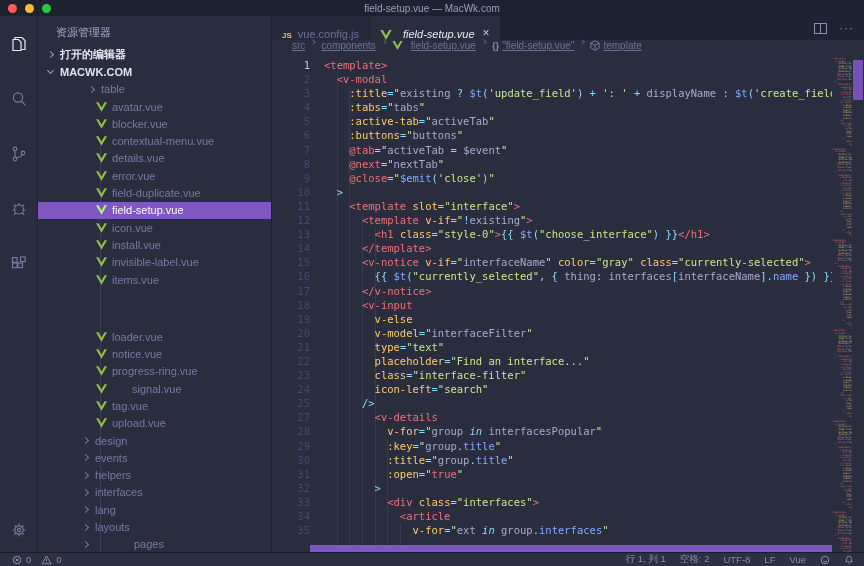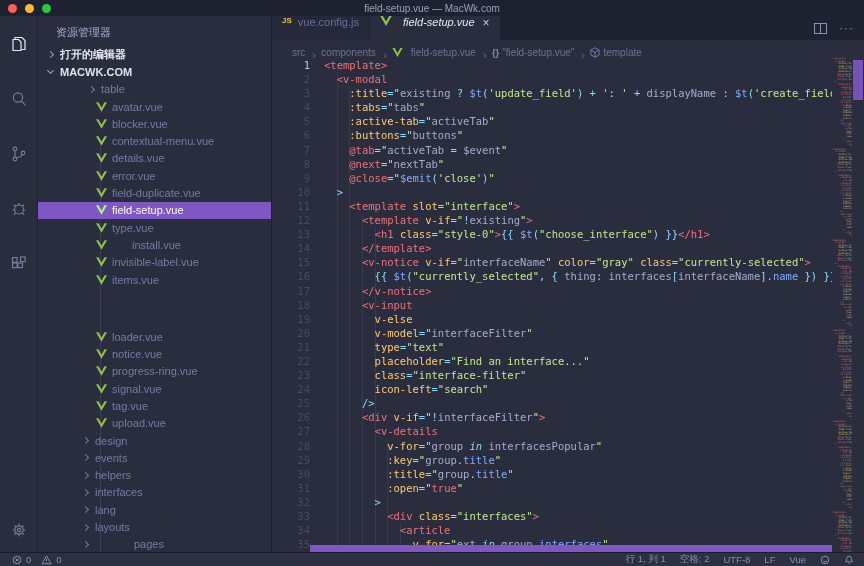--- a/index.html
+++ b/index.html
@@ -38,32 +38,32 @@
   .chev.dim { border-color:#757ca3; }
   .tree-row { color:#757ca3; position:relative; }
   .tree-row .label { overflow:hidden; text-overflow:ellipsis; }
   .tree-row.selected { background:#7e57c2; color:#ffffff; }
   .tree-row.selected .vue-ico path { fill:#aef28a; }
   .vue-ico { flex:none; margin-right:5px; }
   #tree-guide { position:absolute; left:62px; top:64px; width:1px; height:438px; background:#3a3f55; }
   
   #editorgroup { flex:1; height:536px; display:flex; flex-direction:column; position:relative; }
   #tabbar { height:24px; background:#1f2230; display:flex; flex:none; position:relative; }
-  .tab { height:24px; display:flex; align-items:flex-start; padding:0 10px; font-size:11px;
+  .tab { height:24px; display:flex; align-items:flex-end; padding:0 10px; font-size:11px;
     margin-right:1px; cursor:pointer; white-space:nowrap; }
   .tab.inactive { background:#252939; color:#697098; }
   .tab.active { background:#292d3e; color:#e8eaf2; font-style:italic; }
   .tab .ticon { margin-right:6px; display:inline-flex; }
   .tab .close { margin-left:8px; font-size:12px; color:#c6cadd; font-style:normal; }
   .js-badge { font-size:8px; font-weight:bold; color:#e2c541; letter-spacing:0; }
   #tab-actions { position:absolute; right:10px; top:0; height:24px; display:flex; align-items:center; gap:12px; }
   #tab-actions .dots { color:#8a90ad; font-size:12px; letter-spacing:1px; cursor:pointer; }
   
-  #breadcrumbs { height:18px; display:flex; align-items:flex-end; padding-left:20px; font-size:10px;
-    color:#6d7393; flex:none; }
+  #breadcrumbs { height:18px; display:flex; align-items:flex-start; padding-left:20px; font-size:10px;
+    color:#6d7393; flex:none;text-decoration:underline; }
   .crumb { display:flex; align-items:center; cursor:pointer; }
   .crumb .cico { margin-right:3px; display:inline-flex; }
   .crumb-sep { width:4px; height:4px; border-right:1px solid #555b78; border-bottom:1px solid #555b78;
     transform:rotate(-45deg); margin:0 6px; }
   .braces-g { color:#868cab; font-size:9.5px; font-weight:bold; }
   
   #codearea { position:relative; flex:1; overflow:hidden; background:#292d3e; }
   #lines { position:absolute; left:0; top:0; right:32px; }
   .code-line { height:14.1px; display:flex; font-family:"DejaVu Sans Mono", monospace; font-size:10.5px;
     line-height:14.1px; white-space:pre; }
@@ -224,71 +224,71 @@
               </svg>
             </span>
             <span class="label">field-setup.vue</span>
           </div>
           <div class="tree-row side-row" style="padding-left: 58px;">
             <span style="display: inline-flex;">
               <svg class="vue-ico" width="11" height="10" viewBox="0 0 16 14">
                 <path d="M0 0h3.6L8 7.6 12.4 0H16L8 14Z" fill="#8dc149"></path>
               </svg>
             </span>
-            <span class="label">type.vue</span>
+            <span class="label">icon.vue</span>
+          </div>
+          <div class="tree-row side-row" style="padding-left: 58px;">
+            <span style="display: inline-flex;">
+              <svg class="vue-ico" width="11" height="10" viewBox="0 0 16 14">
+                <path d="M0 0h3.6L8 7.6 12.4 0H16L8 14Z" fill="#8dc149"></path>
+              </svg>
+            </span>
+            <span class="label">install.vue</span>
+          </div>
+          <div class="tree-row side-row" style="padding-left: 58px; align-items: center;">
+            <span style="display: inline-flex;">
+              <svg class="vue-ico" width="11" height="10" viewBox="0 0 16 14">
+                <path d="M0 0h3.6L8 7.6 12.4 0H16L8 14Z" fill="#8dc149"></path>
+              </svg>
+            </span>
+            <span class="label">invisible-label.vue</span>
+          </div>
+          <div class="tree-row side-row" style="padding-left: 58px;">
+            <span style="display: inline-flex;">
+              <svg class="vue-ico" width="11" height="10" viewBox="0 0 16 14">
+                <path d="M0 0h3.6L8 7.6 12.4 0H16L8 14Z" fill="#8dc149"></path>
+              </svg>
+            </span>
+            <span class="label">items.vue</span>
+          </div>
+          <div class="tree-row side-row" style="padding-left: 58px; margin-top: 40px;">
+            <span style="display: inline-flex;">
+              <svg class="vue-ico" width="11" height="10" viewBox="0 0 16 14">
+                <path d="M0 0h3.6L8 7.6 12.4 0H16L8 14Z" fill="#8dc149"></path>
+              </svg>
+            </span>
+            <span class="label">loader.vue</span>
+          </div>
+          <div class="tree-row side-row" style="padding-left: 58px;">
+            <span style="display: inline-flex;">
+              <svg class="vue-ico" width="11" height="10" viewBox="0 0 16 14">
+                <path d="M0 0h3.6L8 7.6 12.4 0H16L8 14Z" fill="#8dc149"></path>
+              </svg>
+            </span>
+            <span class="label">notice.vue</span>
+          </div>
+          <div class="tree-row side-row" style="padding-left: 58px;">
+            <span style="display: inline-flex;">
+              <svg class="vue-ico" width="11" height="10" viewBox="0 0 16 14">
+                <path d="M0 0h3.6L8 7.6 12.4 0H16L8 14Z" fill="#8dc149"></path>
+              </svg>
+            </span>
+            <span class="label">progress-ring.vue</span>
           </div>
           <div class="tree-row side-row" style="padding-left: 58px; gap: 20px;">
-            <span style="display: inline-flex;">
-              <svg class="vue-ico" width="11" height="10" viewBox="0 0 16 14">
-                <path d="M0 0h3.6L8 7.6 12.4 0H16L8 14Z" fill="#8dc149"></path>
-              </svg>
-            </span>
-            <span class="label">install.vue</span>
-          </div>
-          <div class="tree-row side-row" style="padding-left: 58px; align-items: center;">
-            <span style="display: inline-flex;">
-              <svg class="vue-ico" width="11" height="10" viewBox="0 0 16 14">
-                <path d="M0 0h3.6L8 7.6 12.4 0H16L8 14Z" fill="#8dc149"></path>
-              </svg>
-            </span>
-            <span class="label">invisible-label.vue</span>
-          </div>
-          <div class="tree-row side-row" style="padding-left: 58px;">
-            <span style="display: inline-flex;">
-              <svg class="vue-ico" width="11" height="10" viewBox="0 0 16 14">
-                <path d="M0 0h3.6L8 7.6 12.4 0H16L8 14Z" fill="#8dc149"></path>
-              </svg>
-            </span>
-            <span class="label">items.vue</span>
-          </div>
-          <div class="tree-row side-row" style="padding-left: 58px; margin-top: 40px;">
-            <span style="display: inline-flex;">
-              <svg class="vue-ico" width="11" height="10" viewBox="0 0 16 14">
-                <path d="M0 0h3.6L8 7.6 12.4 0H16L8 14Z" fill="#8dc149"></path>
-              </svg>
-            </span>
-            <span class="label">loader.vue</span>
-          </div>
-          <div class="tree-row side-row" style="padding-left: 58px;">
-            <span style="display: inline-flex;">
-              <svg class="vue-ico" width="11" height="10" viewBox="0 0 16 14">
-                <path d="M0 0h3.6L8 7.6 12.4 0H16L8 14Z" fill="#8dc149"></path>
-              </svg>
-            </span>
-            <span class="label">notice.vue</span>
-          </div>
-          <div class="tree-row side-row" style="padding-left: 58px;">
-            <span style="display: inline-flex;">
-              <svg class="vue-ico" width="11" height="10" viewBox="0 0 16 14">
-                <path d="M0 0h3.6L8 7.6 12.4 0H16L8 14Z" fill="#8dc149"></path>
-              </svg>
-            </span>
-            <span class="label">progress-ring.vue</span>
-          </div>
-          <div class="tree-row side-row" style="padding-left: 58px;">
             <span style="display: inline-flex;">
               <svg class="vue-ico" width="11" height="10" viewBox="0 0 16 14">
                 <path d="M0 0h3.6L8 7.6 12.4 0H16L8 14Z" fill="#8dc149"></path>
               </svg>
             </span>
             <span class="label">signal.vue</span>
           </div>
           <div class="tree-row side-row" style="padding-left: 58px;">
             <span style="display: inline-flex;">
               <svg class="vue-ico" width="11" height="10" viewBox="0 0 16 14">
@@ -436,21 +436,20 @@
             <div class="code-line"><span class="gut">16</span><span class="ltext"><span class="tk-v">        </span><span class="tk-p">{{ </span><span class="tk-b">$t</span><span class="tk-p">(</span><span class="tk-s">"currently_selected"</span><span class="tk-p">, { </span><span class="tk-v">thing</span><span class="tk-p">: </span><span class="tk-v">interfaces</span><span class="tk-p">[</span><span class="tk-v">interfaceName</span><span class="tk-p">].</span><span class="tk-b">name</span><span class="tk-p"> }) }}</span></span></div>
             <div class="code-line"><span class="gut">17</span><span class="ltext"><span class="tk-v">      </span><span class="tk-t">&lt;/v-notice&gt;</span></span></div>
             <div class="code-line"><span class="gut">18</span><span class="ltext"><span class="tk-v">      </span><span class="tk-t">&lt;v-input</span></span></div>
             <div class="code-line"><span class="gut">19</span><span class="ltext"><span class="tk-v">        </span><span class="tk-a">v-else</span></span></div>
             <div class="code-line"><span class="gut">20</span><span class="ltext"><span class="tk-v">        </span><span class="tk-a">v-model</span><span class="tk-p">=</span><span class="tk-s">"</span><span class="tk-v">interfaceFilter</span><span class="tk-s">"</span></span></div>
             <div class="code-line"><span class="gut">21</span><span class="ltext"><span class="tk-v">        </span><span class="tk-a">type</span><span class="tk-p">=</span><span class="tk-s">"text"</span></span></div>
             <div class="code-line"><span class="gut">22</span><span class="ltext"><span class="tk-v">        </span><span class="tk-a">placeholder</span><span class="tk-p">=</span><span class="tk-s">"Find an interface..."</span></span></div>
             <div class="code-line"><span class="gut">23</span><span class="ltext"><span class="tk-v">        </span><span class="tk-a">class</span><span class="tk-p">=</span><span class="tk-s">"interface-filter"</span></span></div>
             <div class="code-line"><span class="gut">24</span><span class="ltext"><span class="tk-v">        </span><span class="tk-a">icon-left</span><span class="tk-p">=</span><span class="tk-s">"search"</span></span></div>
             <div class="code-line"><span class="gut">25</span><span class="ltext"><span class="tk-v">      </span><span class="tk-p">/&gt;</span></span></div>
-            <div class="code-line"><span class="gut">26</span><span class="ltext"><span class="tk-v">      </span><span class="tk-t">&lt;div</span><span class="tk-v"> </span><span class="tk-a">v-if</span><span class="tk-p">=</span><span class="tk-s">"</span><span class="tk-p">!</span><span class="tk-v">interfaceFilter</span><span class="tk-s">"</span><span class="tk-t">&gt;</span></span></div>
             <div class="code-line"><span class="gut">27</span><span class="ltext"><span class="tk-v">        </span><span class="tk-t">&lt;v-details</span></span></div>
             <div class="code-line"><span class="gut">28</span><span class="ltext"><span class="tk-v">          </span><span class="tk-a">v-for</span><span class="tk-p">=</span><span class="tk-s">"</span><span class="tk-v">group</span><span class="tk-k"> in </span><span class="tk-v">interfacesPopular</span><span class="tk-s">"</span></span></div>
             <div class="code-line"><span class="gut">29</span><span class="ltext"><span class="tk-v">          </span><span class="tk-a">:key</span><span class="tk-p">=</span><span class="tk-s">"</span><span class="tk-v">group</span><span class="tk-p">.</span><span class="tk-b">title</span><span class="tk-s">"</span></span></div>
             <div class="code-line"><span class="gut">30</span><span class="ltext"><span class="tk-v">          </span><span class="tk-a">:title</span><span class="tk-p">=</span><span class="tk-s">"</span><span class="tk-v">group</span><span class="tk-p">.</span><span class="tk-b">title</span><span class="tk-s">"</span></span></div>
             <div class="code-line"><span class="gut">31</span><span class="ltext"><span class="tk-v">          </span><span class="tk-a">:open</span><span class="tk-p">=</span><span class="tk-s">"</span><span class="tk-t">true</span><span class="tk-s">"</span></span></div>
             <div class="code-line"><span class="gut">32</span><span class="ltext"><span class="tk-v">        </span><span class="tk-p">&gt;</span></span></div>
             <div class="code-line"><span class="gut">33</span><span class="ltext"><span class="tk-v">          </span><span class="tk-t">&lt;div</span><span class="tk-v"> </span><span class="tk-a">class</span><span class="tk-p">=</span><span class="tk-s">"interfaces"</span><span class="tk-t">&gt;</span></span></div>
             <div class="code-line"><span class="gut">34</span><span class="ltext"><span class="tk-v">            </span><span class="tk-t">&lt;article</span></span></div>
             <div class="code-line"><span class="gut">35</span><span class="ltext"><span class="tk-v">              </span><span class="tk-a">v-for</span><span class="tk-p">=</span><span class="tk-s">"</span><span class="tk-v">ext</span><span class="tk-k"> in </span><span class="tk-v">group</span><span class="tk-p">.</span><span class="tk-b">interfaces</span><span class="tk-s">"</span></span></div>
           </div>

